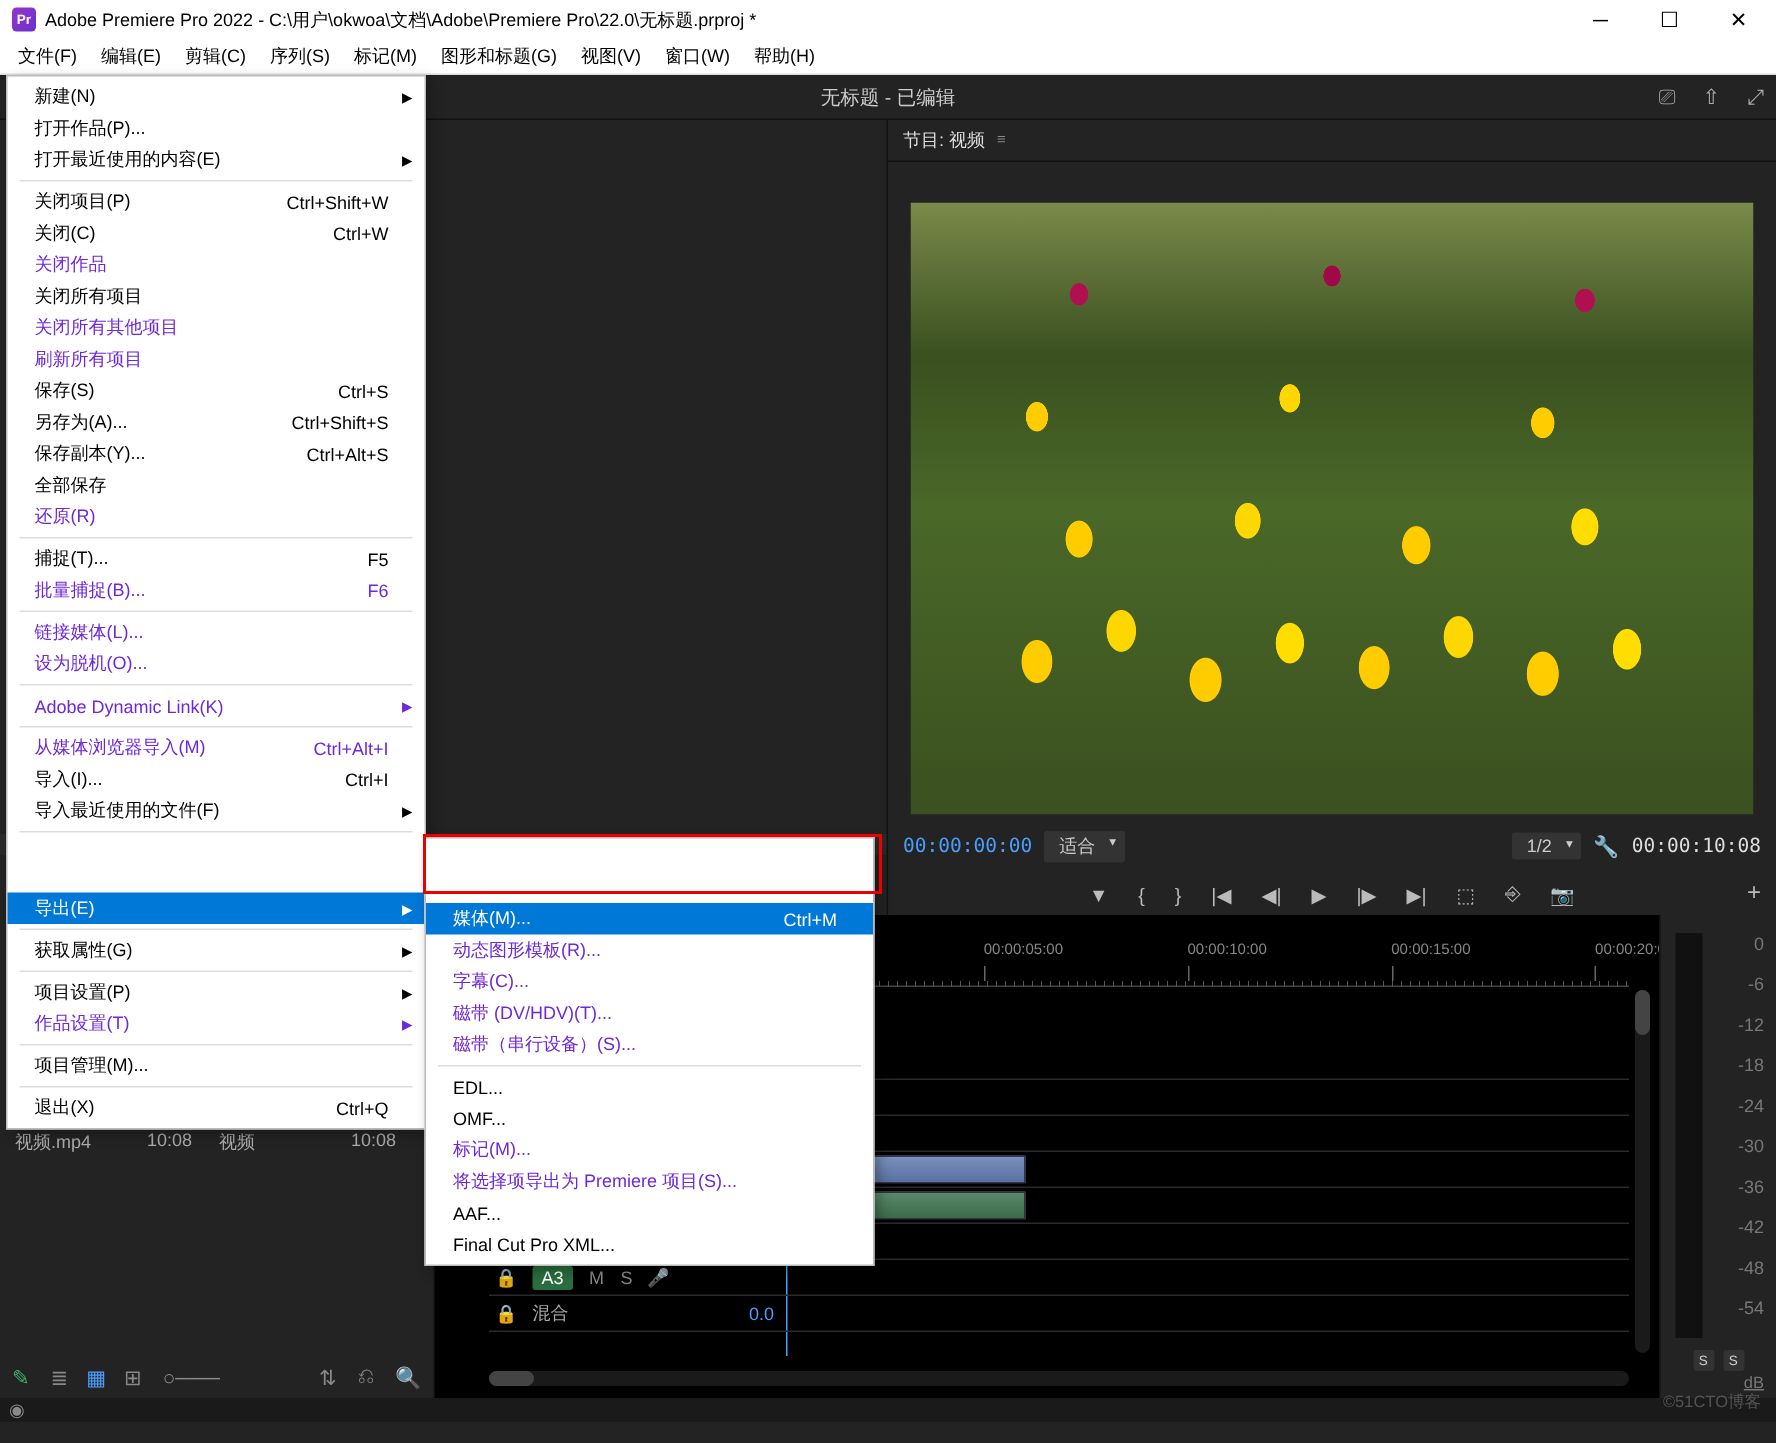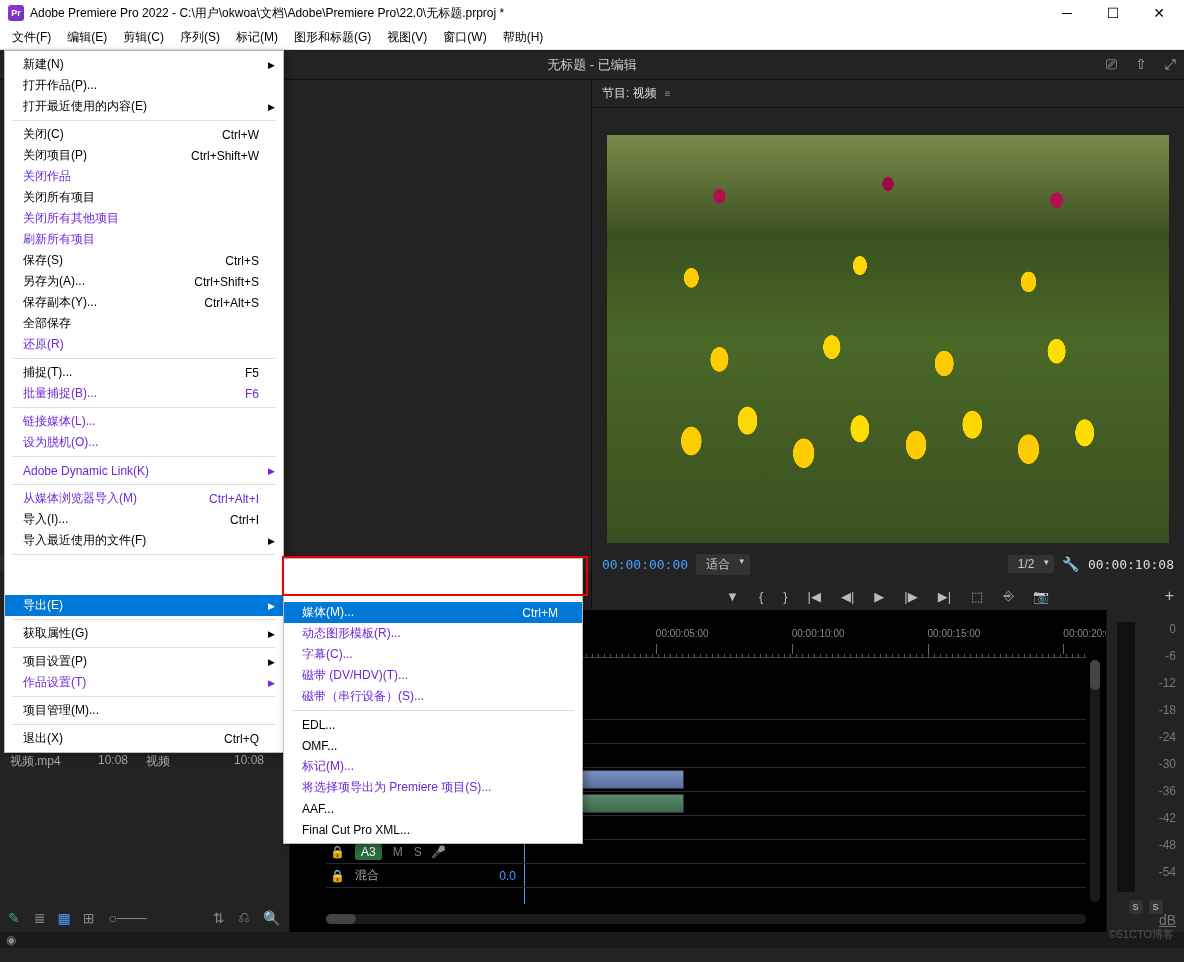--- a/index.html
+++ b/index.html
@@ -119,21 +119,21 @@
 .tl-scroll-thumb-v { position:absolute; top:0; height:30px; width:100%; background:#444; border-radius:5px;}
 
 .timeline-header-icons { position:absolute; top:0; left:40px; display:flex; gap:14px; color:#888; padding:2px 0;}
 
 
 .meter-scale { position: absolute; right: 8px; top: 12px; bottom: 40px; width: 50px; color: #777; font-size: 9px; }
 .meter-tick { position: absolute; right: 0; text-align: right; }
 .meter-bars { position: absolute; left: 10px; top: 12px; bottom: 40px; width: 18px; background: #111; }
 .meter-solo { position:absolute; bottom: 18px; left: 0; right:0; display:flex; justify-content:center; gap:6px; }
 .solo-btn { background:#333; color:#ccc; width:14px; height:14px; display:flex; align-items:center; justify-content:center; font-size:9px; border-radius:2px;}
-.meter-db { position:absolute; bottom:4px; right:8px; color:#777; font-size:14px;text-decoration:underline;}
+.meter-db { position:absolute; bottom:4px; right:8px; color:#777; font-size:11px;text-decoration:underline;}
 
 
 .status-bar { height: 16px; background: #1a1a1a; display:flex; align-items:center; padding:0 6px; color:#888; }
 .watermark { position:absolute; right:10px; bottom:20px; color:#888; font-size:11px; opacity:0.5;}
 
 
 .file-menu { position: absolute; left: 4px; top: 50px; width: 280px; background: #fff; color: #000; box-shadow: 3px 3px 8px rgba(0,0,0,0.3); border: 1px solid #bbb; z-index: 1000; padding: 3px 0; }
 .fm-item { height: 21px; display: flex; align-items: center; padding: 0 24px 0 18px; position: relative; font-size: 12px; }
 .fm-item.disabled { color: #6d28d9; }
 .fm-item.highlighted { background: #0078d7; color: #fff; margin-top: 40px; }
@@ -394,26 +394,26 @@
     </div>
     <div class="fm-item">
       <span>打开作品(P)...</span>
     </div>
     <div class="fm-item">
       <span>打开最近使用的内容(E)</span>
       <span class="arrow">▶</span>
     </div>
     <div class="fm-sep"></div>
     <div class="fm-item">
+      <span>关闭项目(P)</span>
+      <span class="shortcut">Ctrl+Shift+W</span>
+    </div>
+    <div class="fm-item">
       <span>关闭(C)</span>
       <span class="shortcut">Ctrl+W</span>
-    </div>
-    <div class="fm-item">
-      <span>关闭项目(P)</span>
-      <span class="shortcut">Ctrl+Shift+W</span>
     </div>
     <div class="fm-item disabled">
       <span>关闭作品</span>
     </div>
     <div class="fm-item">
       <span>关闭所有项目</span>
     </div>
     <div class="fm-item disabled">
       <span>关闭所有其他项目</span>
     </div>

